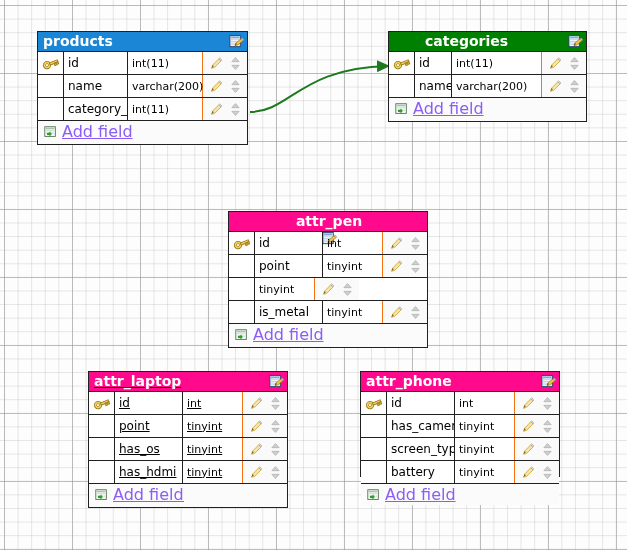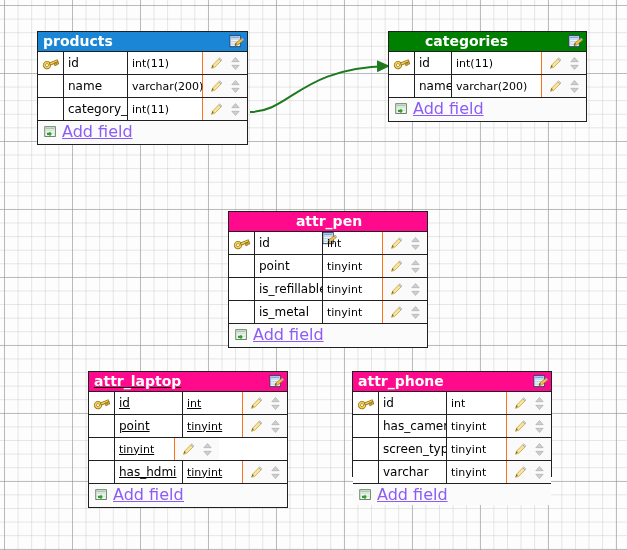--- a/index.html
+++ b/index.html
@@ -408,21 +408,20 @@
             <span>
               <svg viewBox="0 0 12 16" width="11" height="15">
     <path d="M6,1.5 L10,6 L2,6 Z" fill="#cfcfcf" stroke="#a8a8a8" stroke-width="0.7"></path>
     <path d="M6,14.5 L2,10 L10,10 Z" fill="#cfcfcf" stroke="#a8a8a8" stroke-width="0.7"></path>
   </svg>
             </span>
           </div>
         </div>
         <div class="row">
           <div class="c-key"></div>
-          <div class="c-name">is_refillable</div>
           <div class="c-type" style="flex-basis: 60px; width: 60px;">tinyint</div>
           <div class="c-act">
             <span>
               <svg viewBox="0 0 14 14" width="13" height="13">
     <g transform="rotate(-2 7 7)">
       <path d="M1.5,12 L2.8,8.6 L9.6,2.0 L11.9,4.5 L5.0,11.0 Z" fill="#f7e3a6" stroke="#c9a227" stroke-width="0.8"></path>
       <path d="M9.6,2.0 L11.9,4.5 L12.9,3.4 L10.7,1.0 Z" fill="#e2e2e2" stroke="#a0a0a0" stroke-width="0.7"></path>
       <path d="M1.5,12 L2.8,8.6 L4.0,9.9 Z" fill="#6b5a22"></path>
     </g>
   </svg>
@@ -542,20 +541,21 @@
             <span>
               <svg viewBox="0 0 12 16" width="11" height="15">
     <path d="M6,1.5 L10,6 L2,6 Z" fill="#cfcfcf" stroke="#a8a8a8" stroke-width="0.7"></path>
     <path d="M6,14.5 L2,10 L10,10 Z" fill="#cfcfcf" stroke="#a8a8a8" stroke-width="0.7"></path>
   </svg>
             </span>
           </div>
         </div>
         <div class="row">
           <div class="c-key"></div>
+          <div class="c-name">has_os</div>
           <div class="c-type" style="flex-basis: 60px; width: 60px;">tinyint</div>
           <div class="c-act">
             <span>
               <svg viewBox="0 0 14 14" width="13" height="13">
     <g transform="rotate(-2 7 7)">
       <path d="M1.5,12 L2.8,8.6 L9.6,2.0 L11.9,4.5 L5.0,11.0 Z" fill="#f7e3a6" stroke="#c9a227" stroke-width="0.8"></path>
       <path d="M9.6,2.0 L11.9,4.5 L12.9,3.4 L10.7,1.0 Z" fill="#e2e2e2" stroke="#a0a0a0" stroke-width="0.7"></path>
       <path d="M1.5,12 L2.8,8.6 L4.0,9.9 Z" fill="#6b5a22"></path>
     </g>
   </svg>
@@ -600,21 +600,21 @@
     <rect x="2.5" y="9.4" width="10" height="1" fill="#cfe0cf"></rect>
     <g transform="translate(0.5,6.5)">
       <rect x="3.5" y="2.4" width="5" height="2.6" fill="#2f9e2f"></rect>
       <path d="M4.0,3.7 L7.4,0.9 L7.4,6.4 Z" fill="#2f9e2f"></path>
     </g>
   </svg>
           </span>
           <span class="lbl">Add field</span>
         </div>
       </div>
-      <div class="tbl" style="left: 352px; top: 371px; width: 200px; height: 106px;">
+      <div class="tbl" style="left: 360px; top: 371px; width: 200px; height: 106px;">
         <div class="hdr" style="background: rgb(255, 10, 140);">
           <span class="hdr-title">attr_phone</span>
           <span class="hdr-icon">
             <svg viewBox="0 0 16 16" width="15" height="15">
     <rect x="1" y="1.5" width="11" height="12" fill="#ffffff" stroke="#24406b" stroke-width="1"></rect>
     <rect x="2" y="2.5" width="9" height="2.2" fill="#7fa9d8"></rect>
     <rect x="2" y="5.6" width="9" height="1" fill="#b9cde4"></rect>
     <rect x="2" y="7.4" width="9" height="1" fill="#b9cde4"></rect>
     <rect x="2" y="9.2" width="9" height="1" fill="#b9cde4"></rect>
     <rect x="2" y="11" width="9" height="1" fill="#b9cde4"></rect>
@@ -697,21 +697,21 @@
             <span>
               <svg viewBox="0 0 12 16" width="11" height="15">
     <path d="M6,1.5 L10,6 L2,6 Z" fill="#cfcfcf" stroke="#a8a8a8" stroke-width="0.7"></path>
     <path d="M6,14.5 L2,10 L10,10 Z" fill="#cfcfcf" stroke="#a8a8a8" stroke-width="0.7"></path>
   </svg>
             </span>
           </div>
         </div>
         <div class="row">
           <div class="c-key"></div>
-          <div class="c-name">varchar</div>
+          <div class="c-name">battery</div>
           <div class="c-type" style="flex-basis: 60px; width: 60px;">tinyint</div>
           <div class="c-act">
             <span>
               <svg viewBox="0 0 14 14" width="13" height="13">
     <g transform="rotate(-2 7 7)">
       <path d="M1.5,12 L2.8,8.6 L9.6,2.0 L11.9,4.5 L5.0,11.0 Z" fill="#f7e3a6" stroke="#c9a227" stroke-width="0.8"></path>
       <path d="M9.6,2.0 L11.9,4.5 L12.9,3.4 L10.7,1.0 Z" fill="#e2e2e2" stroke="#a0a0a0" stroke-width="0.7"></path>
       <path d="M1.5,12 L2.8,8.6 L4.0,9.9 Z" fill="#6b5a22"></path>
     </g>
   </svg>

